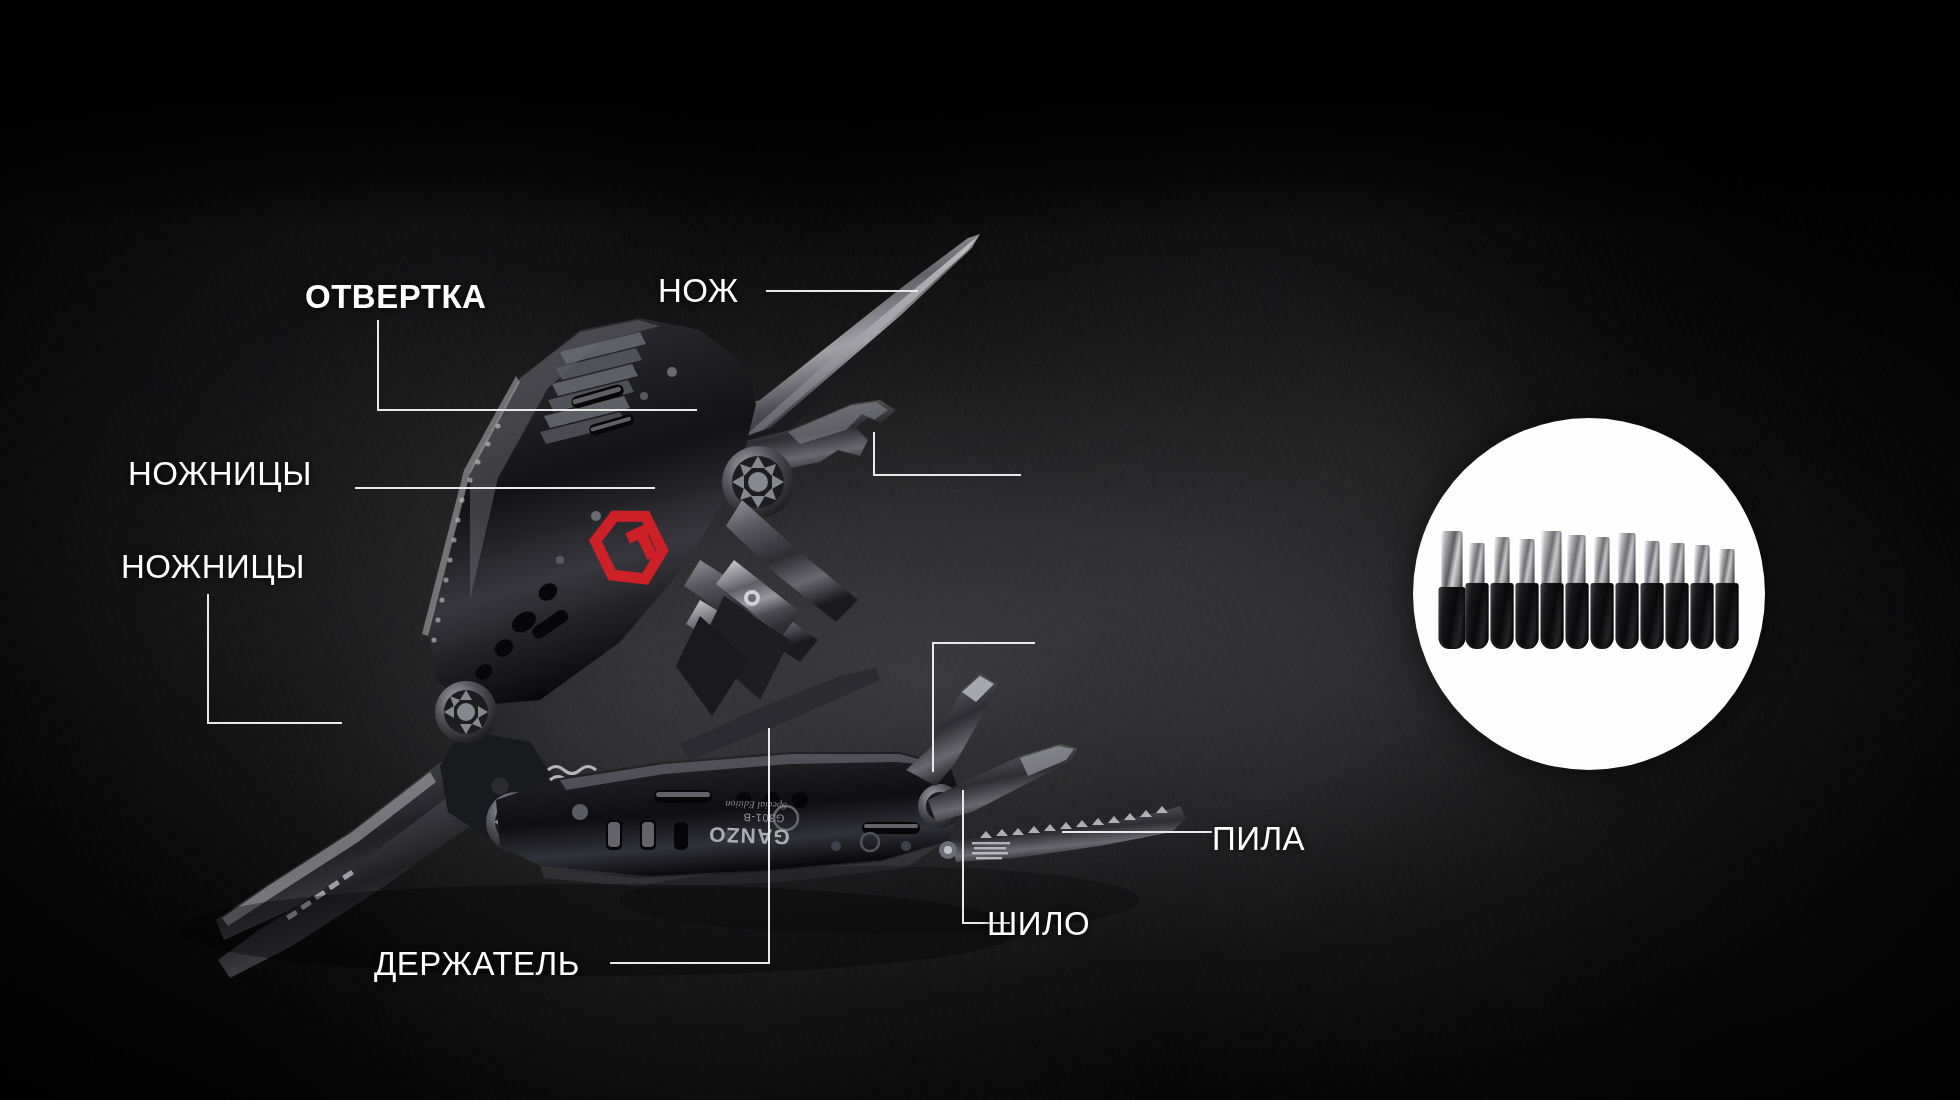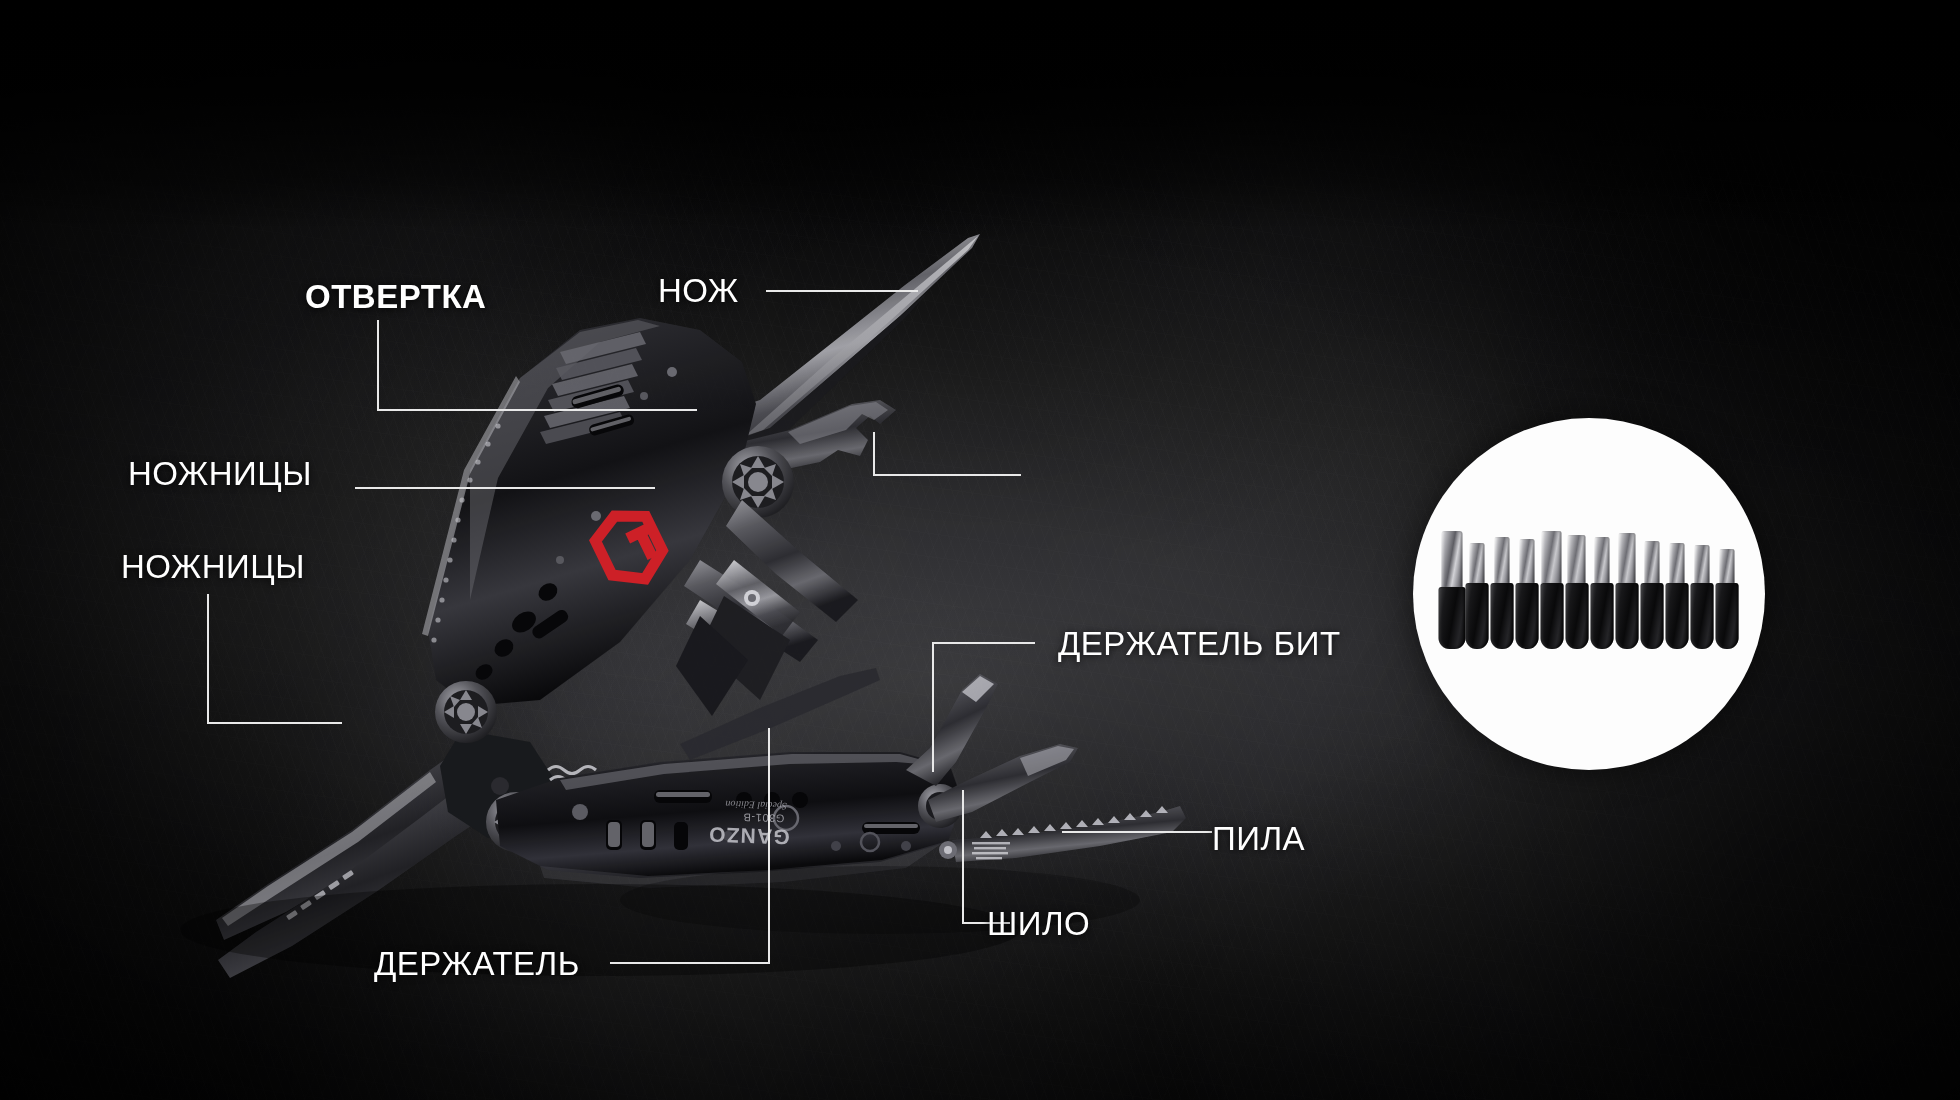--- a/index.html
+++ b/index.html
@@ -486,21 +486,20 @@
 
   <div class="lbl" style="left:128px; top:455px;">НОЖНИЦЫ</div>
   <div class="ln h" style="left:355px; top:487px; width:300px;"></div>
 
   <div class="lbl" style="left:121px; top:548px;">НОЖНИЦЫ</div>
   <div class="ln v" style="left:207px; top:594px; height:130px;"></div>
   <div class="ln h" style="left:207px; top:722px; width:135px;"></div>
 
   <div class="ln v" style="left:932px; top:642px; height:130px;"></div>
   <div class="ln h" style="left:932px; top:642px; width:103px;"></div>
-  <div class="lbl" style="left:1058px; top:625px;">ДЕРЖАТЕЛЬ БИТ</div>
 
   <div class="ln h" style="left:1062px; top:831px; width:150px;"></div>
   <div class="lbl" style="left:1212px; top:820px;">ПИЛА</div>
 
   <div class="ln v" style="left:962px; top:790px; height:134px;"></div>
   <div class="ln h" style="left:962px; top:922px; width:48px;"></div>
   <div class="lbl" style="left:987px; top:905px;">ШИЛО</div>
 
   <div class="lbl" style="left:374px; top:945px;">ДЕРЖАТЕЛЬ</div>
   <div class="ln h" style="left:610px; top:962px; width:160px;"></div>

